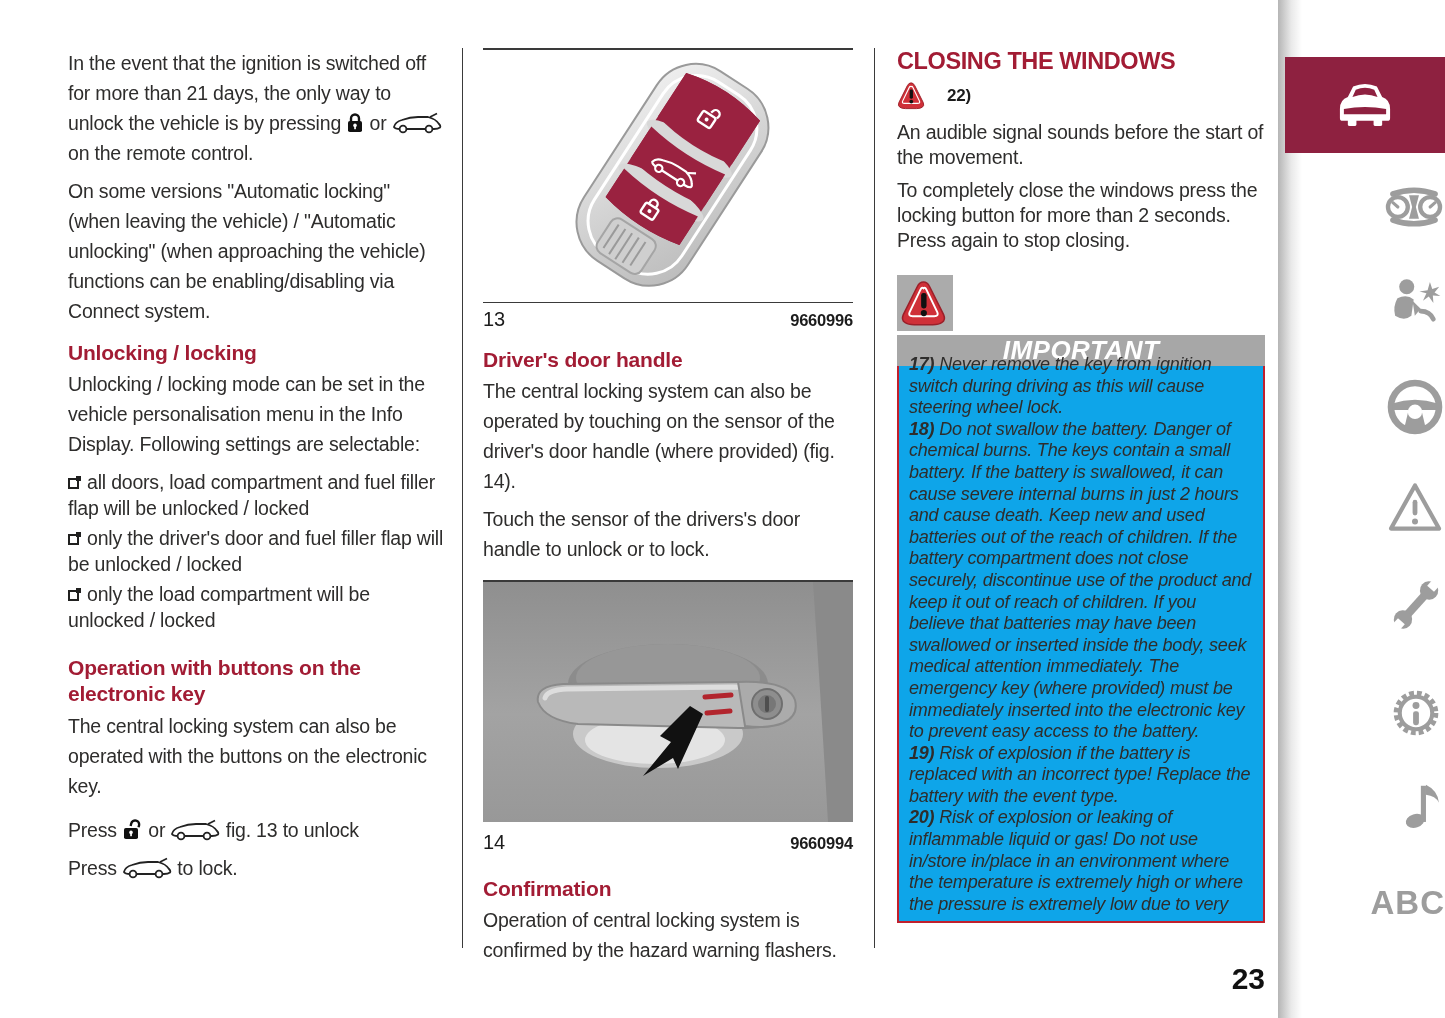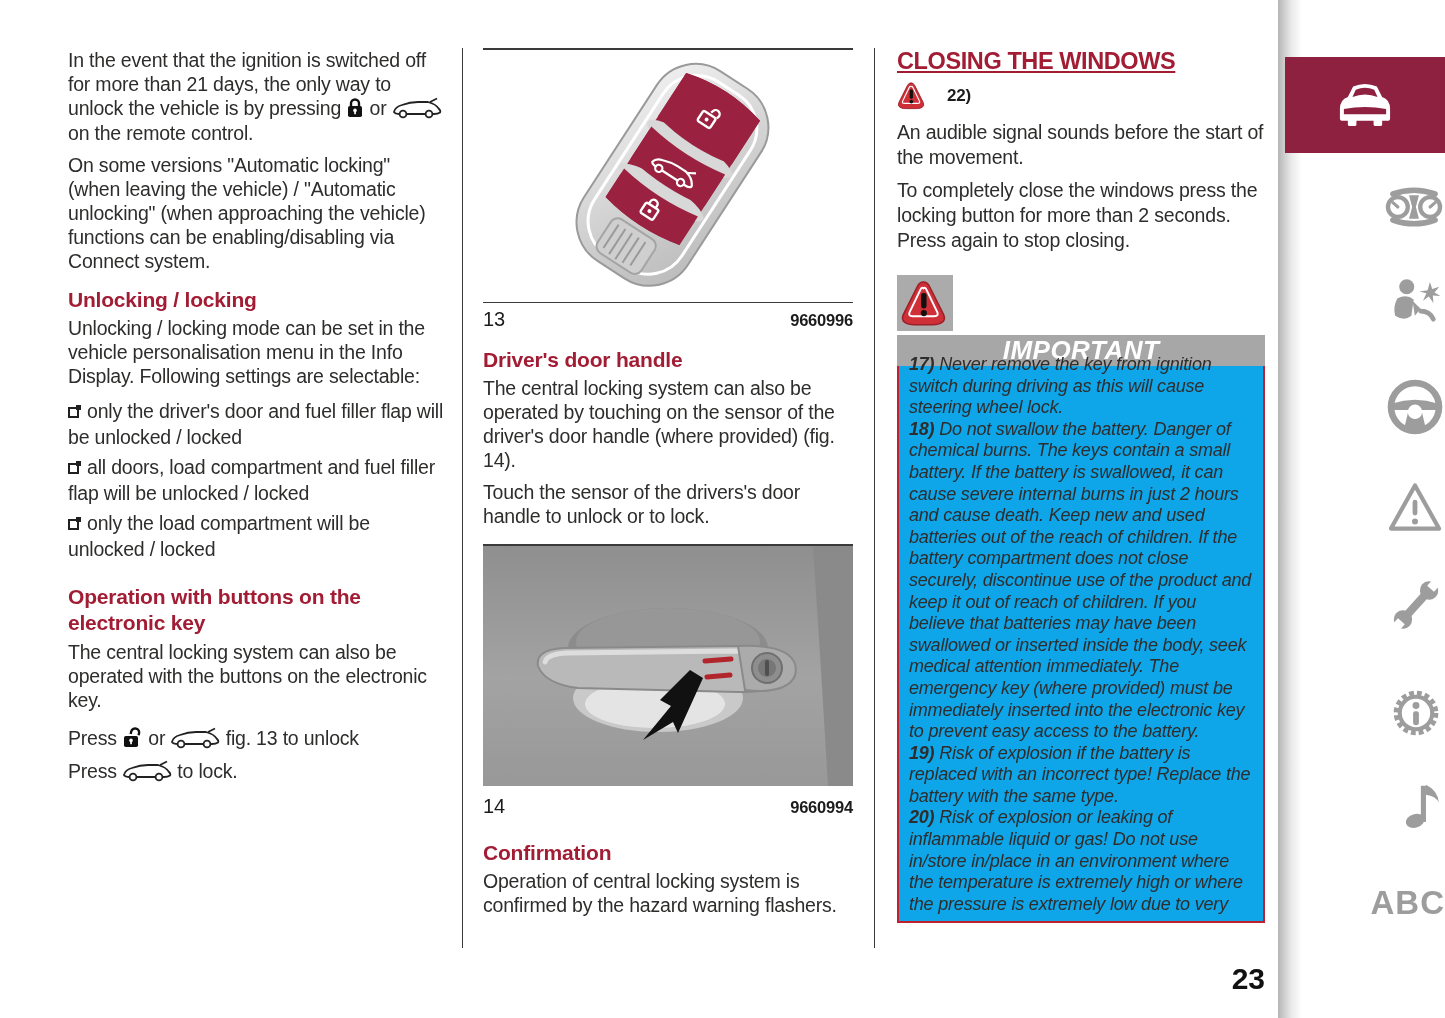--- a/index.html
+++ b/index.html
@@ -11,25 +11,25 @@
   }
   
   .col { position:absolute; top:48px; }
   .col-left  { left:68px;  width:378px; }
   .col-mid   { left:483px; width:370px; }
   .col-right { left:897px; width:368px; }
   .vrule { position:absolute; top:48px; width:1px; height:900px; background:#3a3a3a; }
   .vrule-1 { left:462px; }
   .vrule-2 { left:874px; }
 
-  p.body { font-size:19.5px; line-height:24px; margin-bottom:8px; }
+  p.body { font-size:19.5px; line-height:30px; margin-bottom:8px; }
   .col-right p.body { line-height:25px; }
 
   h3.red-sub { color:#a21c34; font-size:21px; font-weight:bold; line-height:25px; margin:14px 0 4px 0; }
-  h2.red-main { color:#a21c34; font-size:23.5px; font-weight:bold; letter-spacing:-0.4px; margin-bottom:6px;text-decoration:underline; }
+  h2.red-main { color:#a21c34; font-size:23.5px; font-weight:bold; letter-spacing:-0.4px; margin-bottom:6px; }
 
   .bullet-item { font-size:19.5px; line-height:26px; margin-bottom:4px; }
   .sq { display:inline-block; width:11px; height:11px; border:2.6px solid #20201f; margin-right:8px; position:relative; top:0px; background:#fff; }
   .sq::after { content:""; position:absolute; right:-4px; top:-4px; width:5px; height:5px; background:#20201f; }
 
   .inline-ic { display:inline-block; vertical-align:middle; position:relative; top:-2px; }
 
   
   .figure { margin-bottom:4px; }
   .fig-rule { height:1.6px; background:#3a3a3a; }
@@ -119,22 +119,22 @@
       <span>or</span>
       <svg class="inline-ic" width="50" height="22" viewBox="0 0 50 22">
           <use href="#car-remote-ic"></use>
         </svg>
       <span>on the remote control.</span></p>
     <p class="body">On some versions "Automatic locking" (when leaving the vehicle) / "Automatic unlocking" (when approaching the vehicle) functions can be enabling/disabling via Connect system.</p>
 
     <h3 class="red-sub">Unlocking / locking</h3>
     <p class="body" style="margin-bottom:10px">Unlocking / locking mode can be set in the vehicle personalisation menu in the Info Display. Following settings are selectable:</p>
 
+    <div class="bullet-item"><span class="sq"></span><span>all doors, load compartment and fuel filler flap will be unlocked / locked</span></div>
     <div class="bullet-item"><span class="sq"></span><span>only the driver's door and fuel filler flap will be unlocked / locked</span></div>
-    <div class="bullet-item"><span class="sq"></span><span>all doors, load compartment and fuel filler flap will be unlocked / locked</span></div>
     <div class="bullet-item"><span class="sq"></span><span>only the load compartment will be unlocked / locked</span></div>
 
     <h3 class="red-sub" style="margin-top:22px; line-height:26px;">Operation with buttons on the electronic key</h3>
     <p class="body">The central locking system can also be operated with the buttons on the electronic key.</p>
 
     <p class="body" style="margin-top:14px"><span>Press</span>
       <svg class="inline-ic" width="21" height="21" viewBox="0 0 21 21">
           <use href="#lock-open-ic"></use>
         </svg>
       <span>or</span>
@@ -265,21 +265,21 @@
           </svg>
       </div>
       <div class="imp-bar">
         <span class="imp-label">IMPORTANT</span>
       </div>
     </div>
 
     <div class="red-box">
       <p><span class="note-num">17)</span><span> Never remove the key from ignition switch during driving as this will cause steering wheel lock.</span></p>
       <p><span class="note-num">18)</span><span> Do not swallow the battery. Danger of chemical burns. The keys contain a small battery. If the battery is swallowed, it can cause severe internal burns in just 2 hours and cause death. Keep new and used batteries out of the reach of children. If the battery compartment does not close securely, discontinue use of the product and keep it out of reach of children. If you believe that batteries may have been swallowed or inserted inside the body, seek medical attention immediately. The emergency key (where provided) must be immediately inserted into the electronic key to prevent easy access to the battery.</span></p>
-      <p><span class="note-num">19)</span><span> Risk of explosion if the battery is replaced with an incorrect type! Replace the battery with the same type.</span></p>
+      <p><span class="note-num">19)</span><span> Risk of explosion if the battery is replaced with an incorrect type! Replace the battery with the event type.</span></p>
       <p><span class="note-num">20)</span><span> Risk of explosion or leaking of inflammable liquid or gas! Do not use in/store in/place in an environment where the temperature is extremely high or where the pressure is extremely low due to very</span></p>
     </div>
   </div>
 
   <div class="side-strip"></div>
   <div class="side-area"></div>
 
   <div class="side-tab-active">
     <svg width="66" height="54" viewBox="0 0 100 76">
       <path d="M12,44 Q12,30 24,26 L32,10 Q50,2 68,10 L76,26 Q88,30 88,44 L88,58 Q88,62 84,62 L76,62 L76,68 Q76,70 73,70 L66,70 Q63,70 63,68 L63,62 L37,62 L37,68 Q37,70 34,70 L27,70 Q24,70 24,68 L24,62 L16,62 Q12,62 12,58 Z" fill="#fff"></path>

